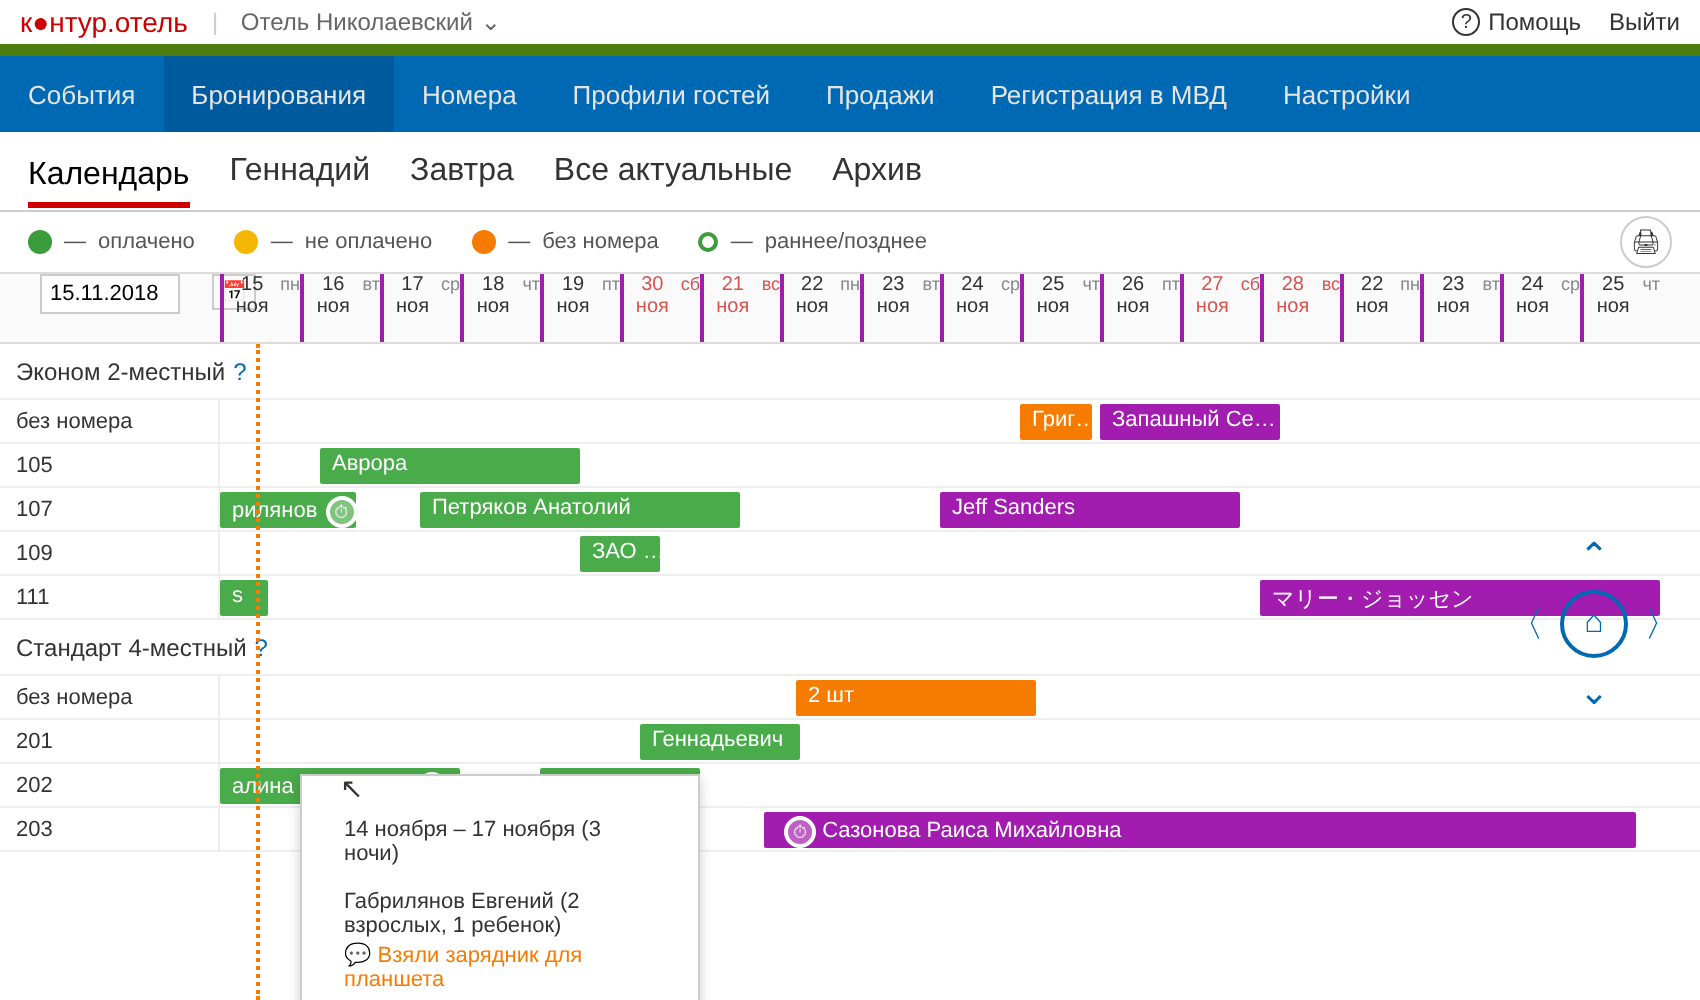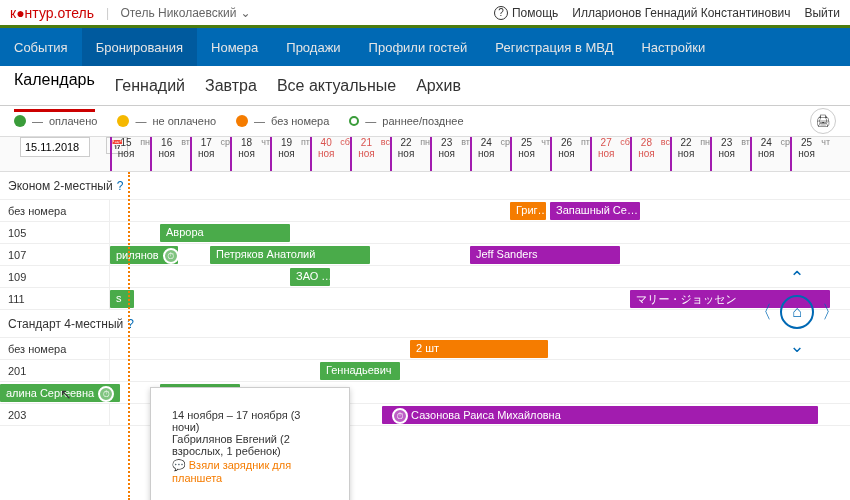--- a/index.html
+++ b/index.html
@@ -1,28 +1,28 @@
 <!DOCTYPE html>
 <html><head>
 <meta charset="utf-8">
 <style>
 *{margin:0;padding:0;box-sizing:border-box;font-family:Arial,sans-serif}
 body{width:850px;height:500px;overflow:hidden;background:#fff;font-size:12px;color:#333}
-.topbar{height:28px;display:flex;align-items:center;padding:0 10px;border-bottom:3px solid #4d7c0f}
+.topbar{height:28px;display:flex;align-items:center;padding:0 10px;border-bottom:6px solid #4d7c0f}
 .logo{font-size:14px;color:#c00}
 .hotel-sel{margin-left:12px;color:#666;font-size:12px;display:flex;align-items:center;gap:4px}
 .topbar-right{margin-left:auto;display:flex;gap:14px;align-items:center;font-size:12px;color:#333}
 .help{display:flex;gap:4px;align-items:center}
 .qmark{width:14px;height:14px;border:1px solid #333;border-radius:50%;display:inline-flex;align-items:center;justify-content:center;font-size:10px}
 .mainnav{background:#0069b4;height:38px;display:flex}
 .mainnav .tab{color:#e5e5e5;padding:12px 14px;display:flex;align-items:center;font-size:13px;cursor:pointer}
 .mainnav .tab.active{background:#005a9e}
 .subnav{height:40px;display:flex;align-items:center;gap:20px;padding:0 14px;border-bottom:1px solid #ccc}
 .subnav .st{font-size:16px;color:#333;cursor:pointer}
-.subnav .st.active{color:#000;border-bottom:3px solid #c00;padding-bottom:20px;margin-bottom:-11px}
+.subnav .st.active{color:#000;border-bottom:3px solid #c00;padding-bottom:4px;margin-bottom:-11px}
 .legend{height:30px;display:flex;align-items:center;gap:20px;padding:0 14px}
 .lg{display:flex;align-items:center;gap:6px;font-size:11px;color:#555}
 .dot{width:12px;height:12px;border-radius:50%}
 .dot.g{background:#3a9c3a}.dot.y{background:#f5b800}.dot.o{background:#f57c00}
 .dot.ring{border:2px solid #3a9c3a;background:#fff;width:10px;height:10px}
 .print{margin-left:auto;width:26px;height:26px;border:1px solid #ccc;border-radius:50%;display:flex;align-items:center;justify-content:center;cursor:pointer}
 .gridhead{display:flex;border-top:1px solid #ddd;border-bottom:1px solid #ddd;height:36px;background:#fafafa}
 .datecell{width:110px;display:flex;align-items:flex-start;padding:0 20px;gap:16px}
 .datein{border:1px solid #ccc;padding:3px 4px;font-size:11px;width:70px}
 .calico{border:1px solid #ccc;padding:2px 4px;font-size:10px}
@@ -31,52 +31,51 @@
 .dayh.we .dn,.dayh.we .dw{color:#d9534f}
 .gridbody{position:relative;overflow:hidden;height:328px}
 .row{display:flex;height:22px;border-bottom:1px solid #eee}
 .row.cat{height:28px;font-weight:normal;align-items:center;padding-left:8px;background:#fff}
 .rlabel{width:110px;padding-left:8px;display:flex;align-items:center;font-size:11px;color:#333;border-right:1px solid #eee}
 .cells{position:relative;flex:1}
 .bar{position:absolute;top:2px;height:18px;color:#fff;font-size:11px;padding:2px 6px;white-space:nowrap;overflow:hidden;border-radius:1px}
 .bar.g{background:#4aab4a}.bar.y{background:#a21caf}.bar.o{background:#f57c00}
 .badge{display:inline-flex;width:16px;height:16px;border:2px solid #fff;border-radius:50%;align-items:center;justify-content:center;font-size:9px;background:rgba(255,255,255,.3);margin-left:4px}
 .tooltip{position:absolute;left:150px;top:215px;width:200px;background:#fff;border:1px solid #ccc;box-shadow:0 2px 6px rgba(0,0,0,.2);padding:21px;font-size:11px;z-index:50}
-.tooltip .t1{color:#333}.tooltip .t2{color:#333;margin-top:0}
+.tooltip .t1{color:#333}.tooltip .t2{color:#333;margin-top:12px}
 .tooltip .t3{color:#f57c00;margin-top:4px}.tooltip .t4{color:#f57c00;margin-top:2px}
 .navfloat{position:absolute;right:10px;top:95px;display:flex;flex-direction:column;align-items:center;gap:6px;z-index:40}
 .navfloat .h{display:flex;gap:8px;align-items:center}
 .chev{color:#0069b4;font-size:18px;cursor:pointer}
 .home{width:34px;height:34px;border:2px solid #0069b4;border-radius:50%;display:flex;align-items:center;justify-content:center;color:#0069b4;font-size:16px}
 .timeline{position:absolute;left:128px;top:0;bottom:0;width:2px;border-left:2px dotted #f57c00;z-index:30}
 .catq{color:#0069b4;margin-left:4px}
 .cursor{position:absolute;font-size:14px;z-index:60}
 </style>
 </head>
 <body>
 
 <div class="topbar">
  <span class="logo"><span style="color:#c00">к</span><span style="color:#c00">●</span><span>нтур</span><span style="color:#c00">.</span><span>отель</span></span>
  <span class="hotel-sel"><span style="color:#ccc">|</span>&nbsp;<span>Отель Николаевский</span> <span>⌄</span></span>
  <div class="topbar-right">
   <span class="help">
         <span class="qmark">?</span>
         <span>Помощь</span>
       </span>
-  <span>Илларионов Геннадий Константинович</span>
   <span>Выйти</span>
  </div>
 </div>
 
 <div class="mainnav">
  <div class="tab">События</div>
  <div class="tab active">Бронирования</div>
  <div class="tab">Номера</div>
+ <div class="tab">Профили гостей</div>
  <div class="tab">Продажи</div>
- <div class="tab">Профили гостей</div>
  <div class="tab">Регистрация в МВД</div>
  <div class="tab">Настройки</div>
 </div>
 
 <div class="subnav">
  <span class="st active">Календарь</span>
  <span class="st">Геннадий</span>
  <span class="st">Завтра</span>
  <span class="st">Все актуальные</span>
  <span class="st">Архив</span>
@@ -112,21 +111,21 @@
       </div>
       <div class="dayh">
         <div class="dn">18 ноя</div>
         <div class="dw">чт</div>
       </div>
       <div class="dayh">
         <div class="dn">19 ноя</div>
         <div class="dw">пт</div>
       </div>
       <div class="dayh we">
-        <div class="dn">40 ноя</div>
+        <div class="dn">30 ноя</div>
         <div class="dw">сб</div>
       </div>
       <div class="dayh we">
         <div class="dn">21 ноя</div>
         <div class="dw">вс</div>
       </div>
       <div class="dayh">
         <div class="dn">22 ноя</div>
         <div class="dw">пн</div>
       </div>
@@ -224,30 +223,31 @@
  </div>
     </div>
 
  <div class="row cat">
       <span>Стандарт 4-местный</span>
       <span class="catq">?</span>
     </div>
  <div class="row">
       <div class="rlabel">без номера</div>
       <div class="cells">
-  <div class="bar o" style="left:300px;width:138px">2 шт</div>
+  <div class="bar o" style="left:288px;width:120px">2 шт</div>
  </div>
     </div>
  <div class="row">
       <div class="rlabel">201</div>
       <div class="cells">
   <div class="bar g" style="left:210px;width:80px">Геннадьевич</div>
  </div>
     </div>
  <div class="row">
+      <div class="rlabel">202</div>
       <div class="cells">
   <div class="bar g" style="left:0;width:120px"><span>алина Сергеевна</span><span class="badge">⏱</span></div>
   <div class="bar g" style="left:160px;width:80px">Зацепин Геор…</div>
   <span class="cursor" style="left:60px;top:4px">↖</span>
  </div>
     </div>
  <div class="row">
       <div class="rlabel">203</div>
       <div class="cells">
   <div class="bar y" style="left:272px;width:436px"><span class="badge">⏱</span> <span>Сазонова Раиса Михайловна</span></div>

